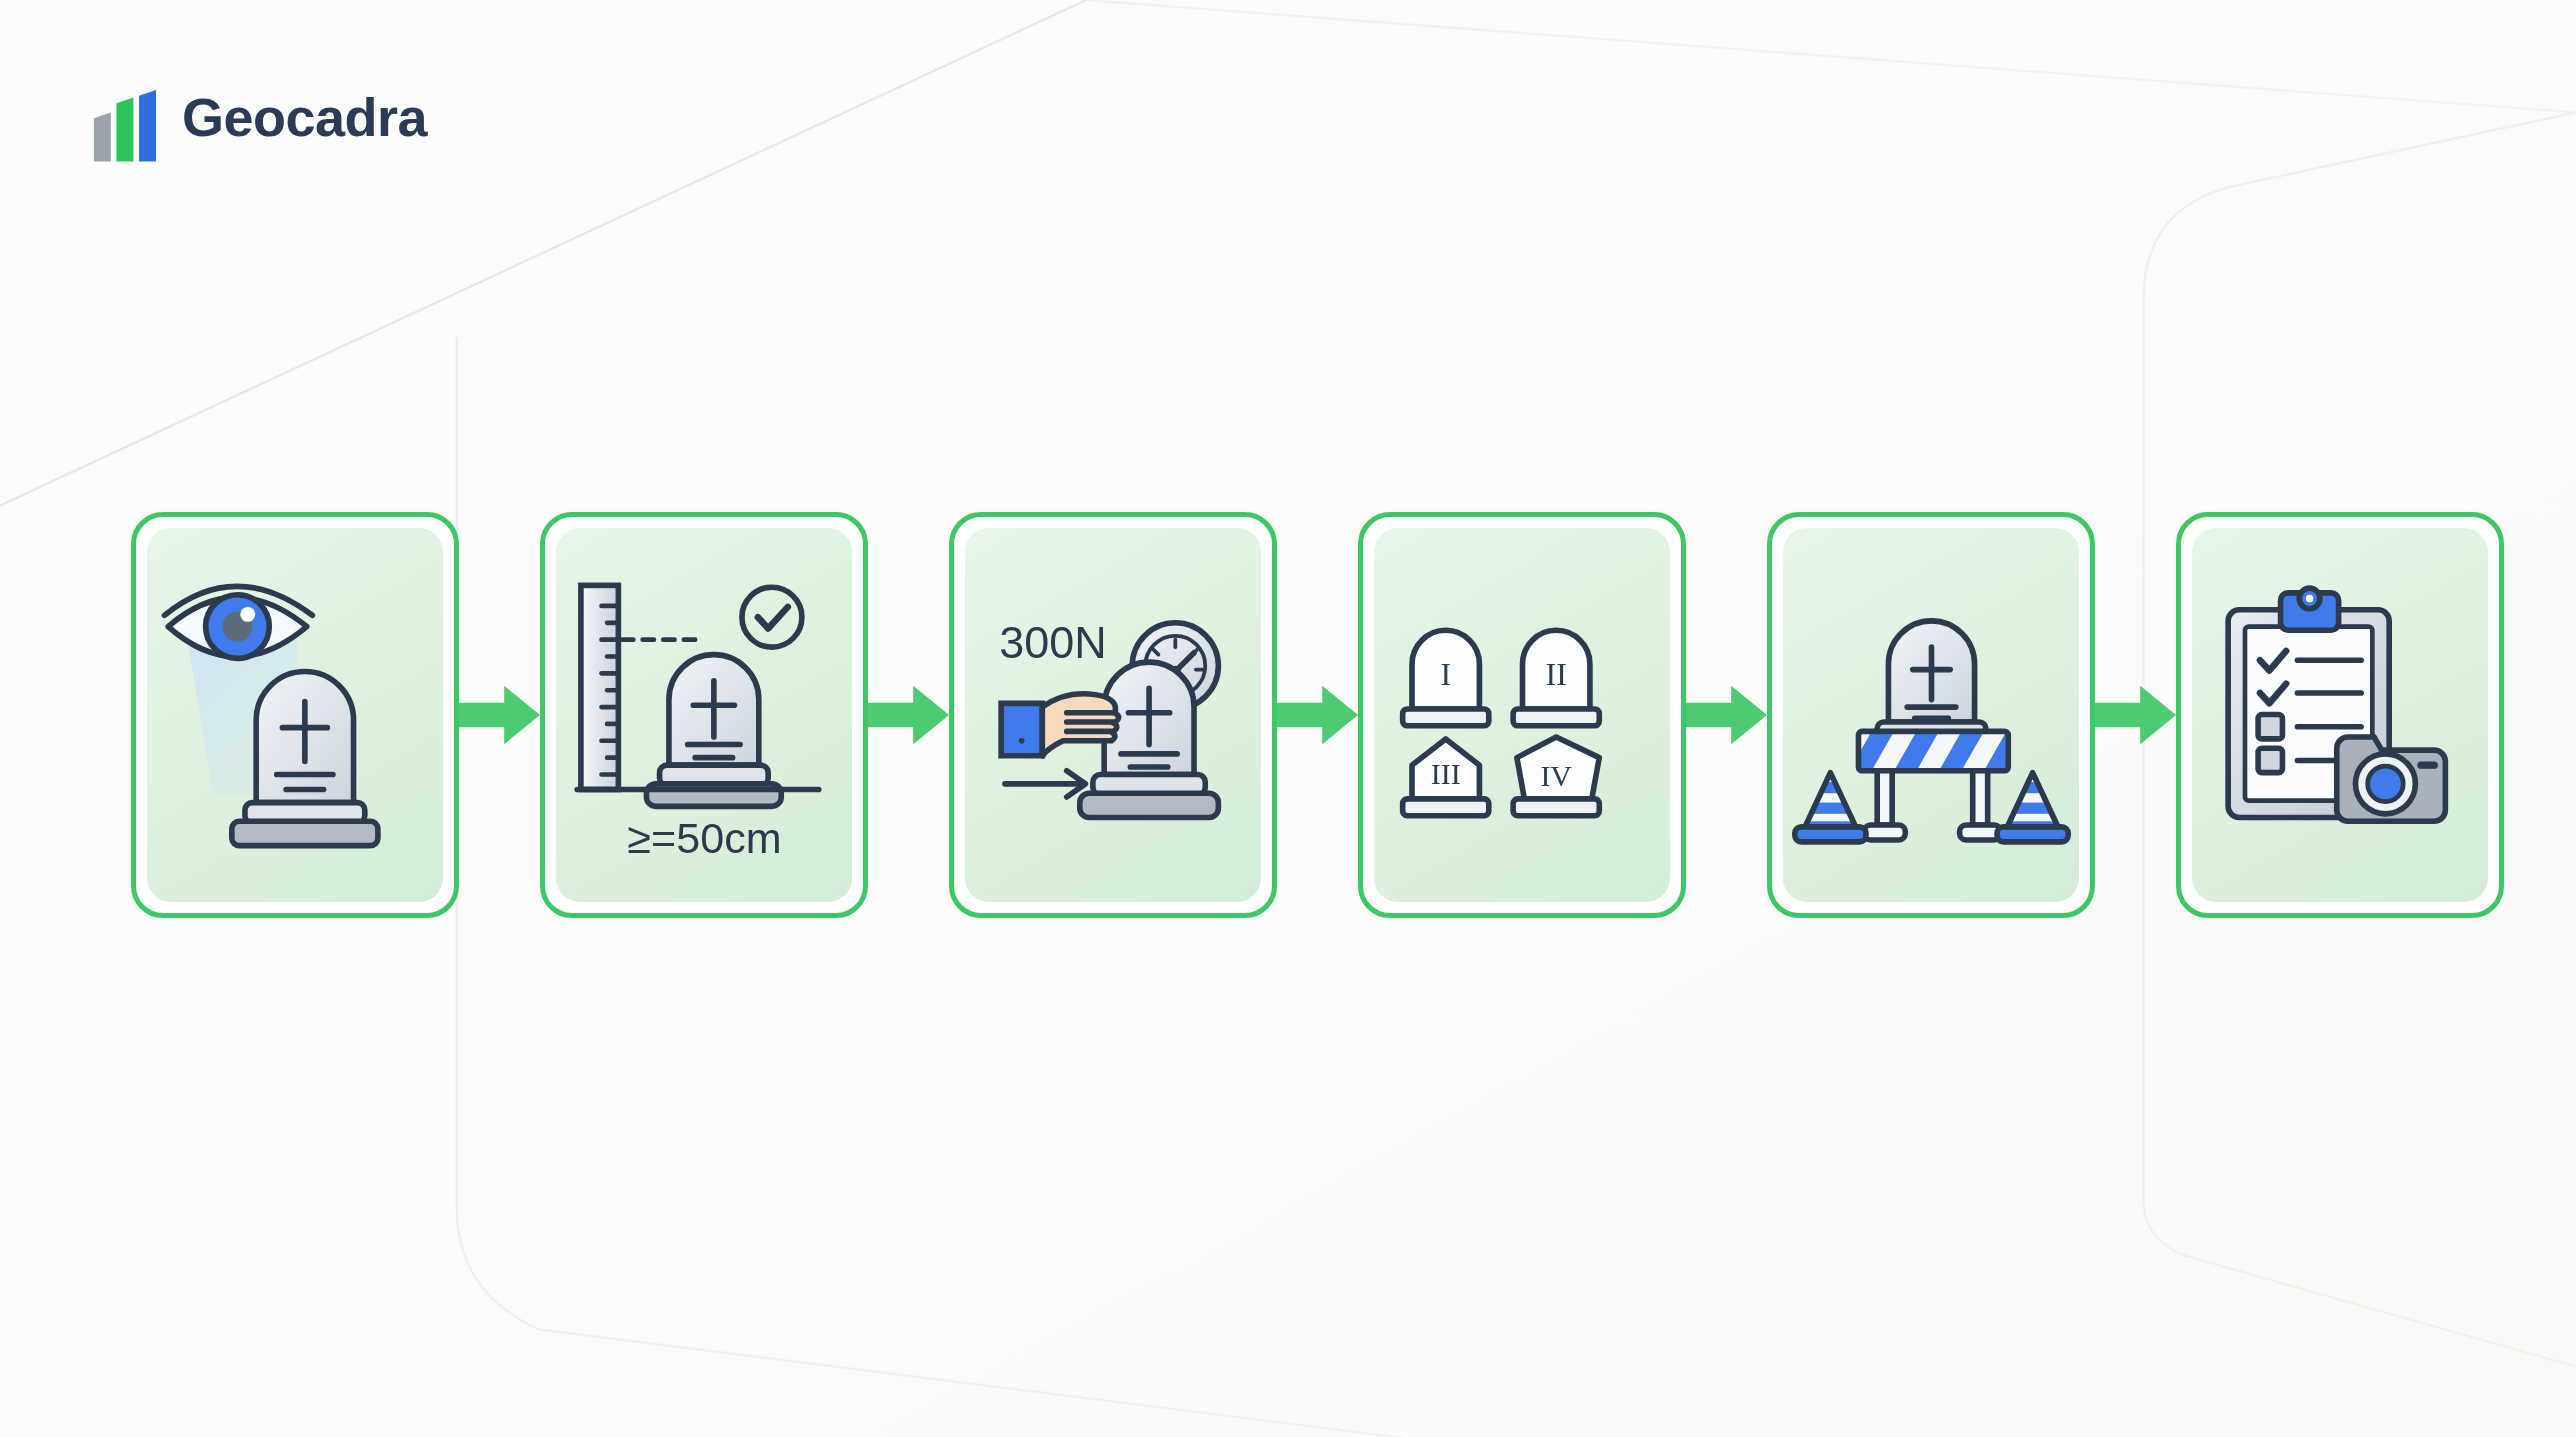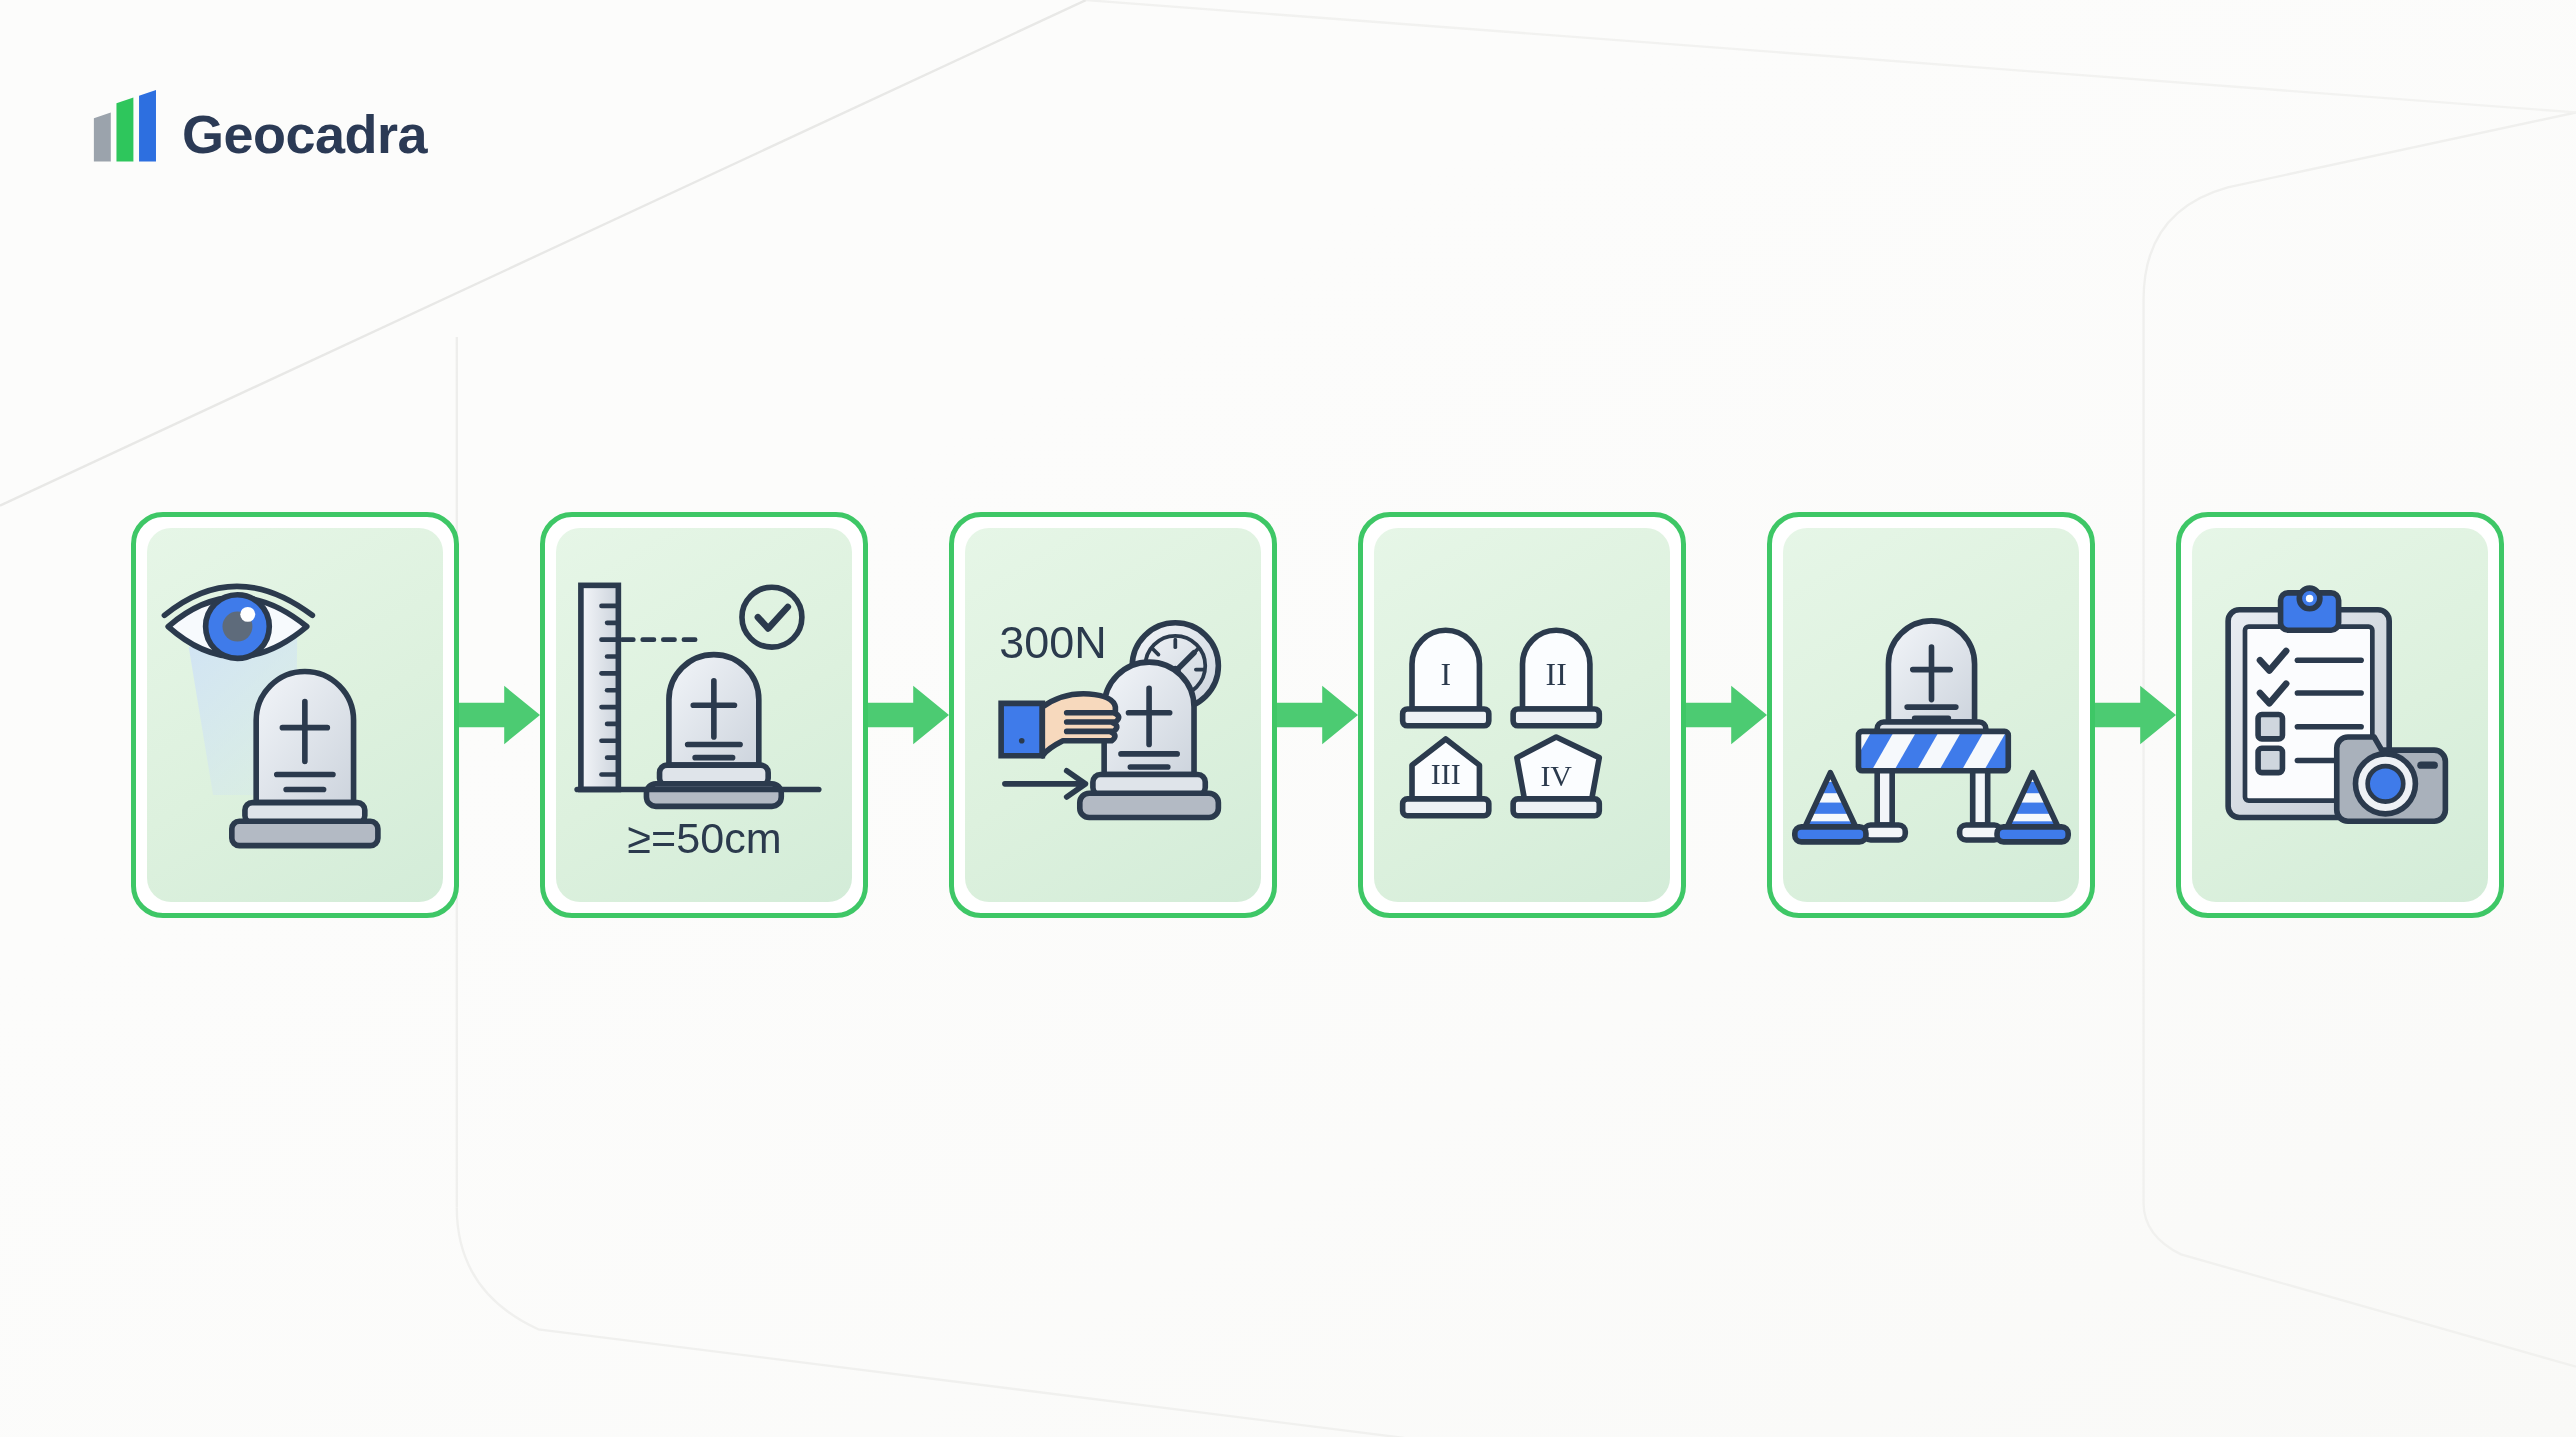--- a/index.html
+++ b/index.html
@@ -8,21 +8,21 @@
     background:#fbfbfa;
     font-family:"Liberation Sans", sans-serif;
     overflow:hidden;
   }
   .stage { position:relative; width:2576px; height:1438px; background:#fcfcfb; }
 
   
   .bg-lines { position:absolute; inset:0; width:2576px; height:1438px; pointer-events:none; }
 
   
-  .logo { position:absolute; left:92px; top:90px; display:flex; align-items:flex-end; gap:26px; }
+  .logo { position:absolute; left:92px; top:90px; display:flex; align-items:flex-start; gap:26px; }
   .logo-mark { width:64px; height:71px; position:relative; }
   .logo-word { font-size:54px; font-weight:700; letter-spacing:-0.5px; color:#2b3a55; line-height:1; }
 
   
   .flow {
     position:absolute; left:131px; top:512px;
     width:2321px; height:406px;
     display:flex; align-items:center;
   }
   .card {

